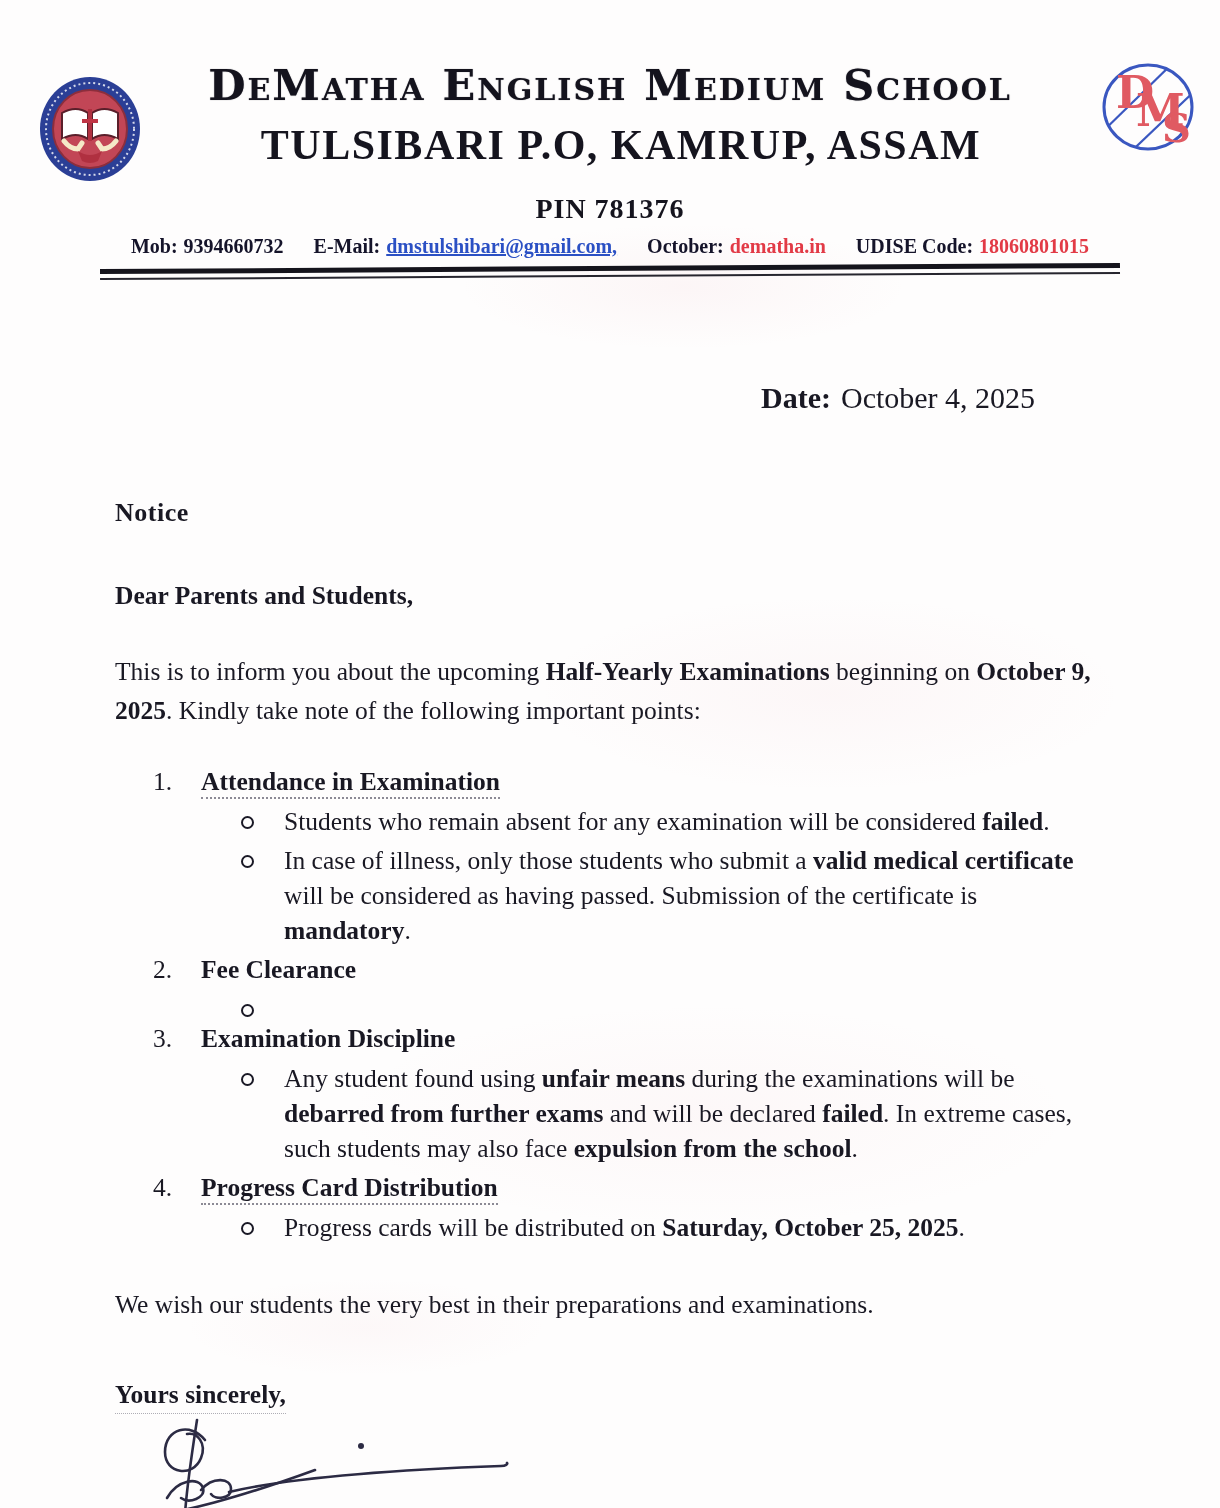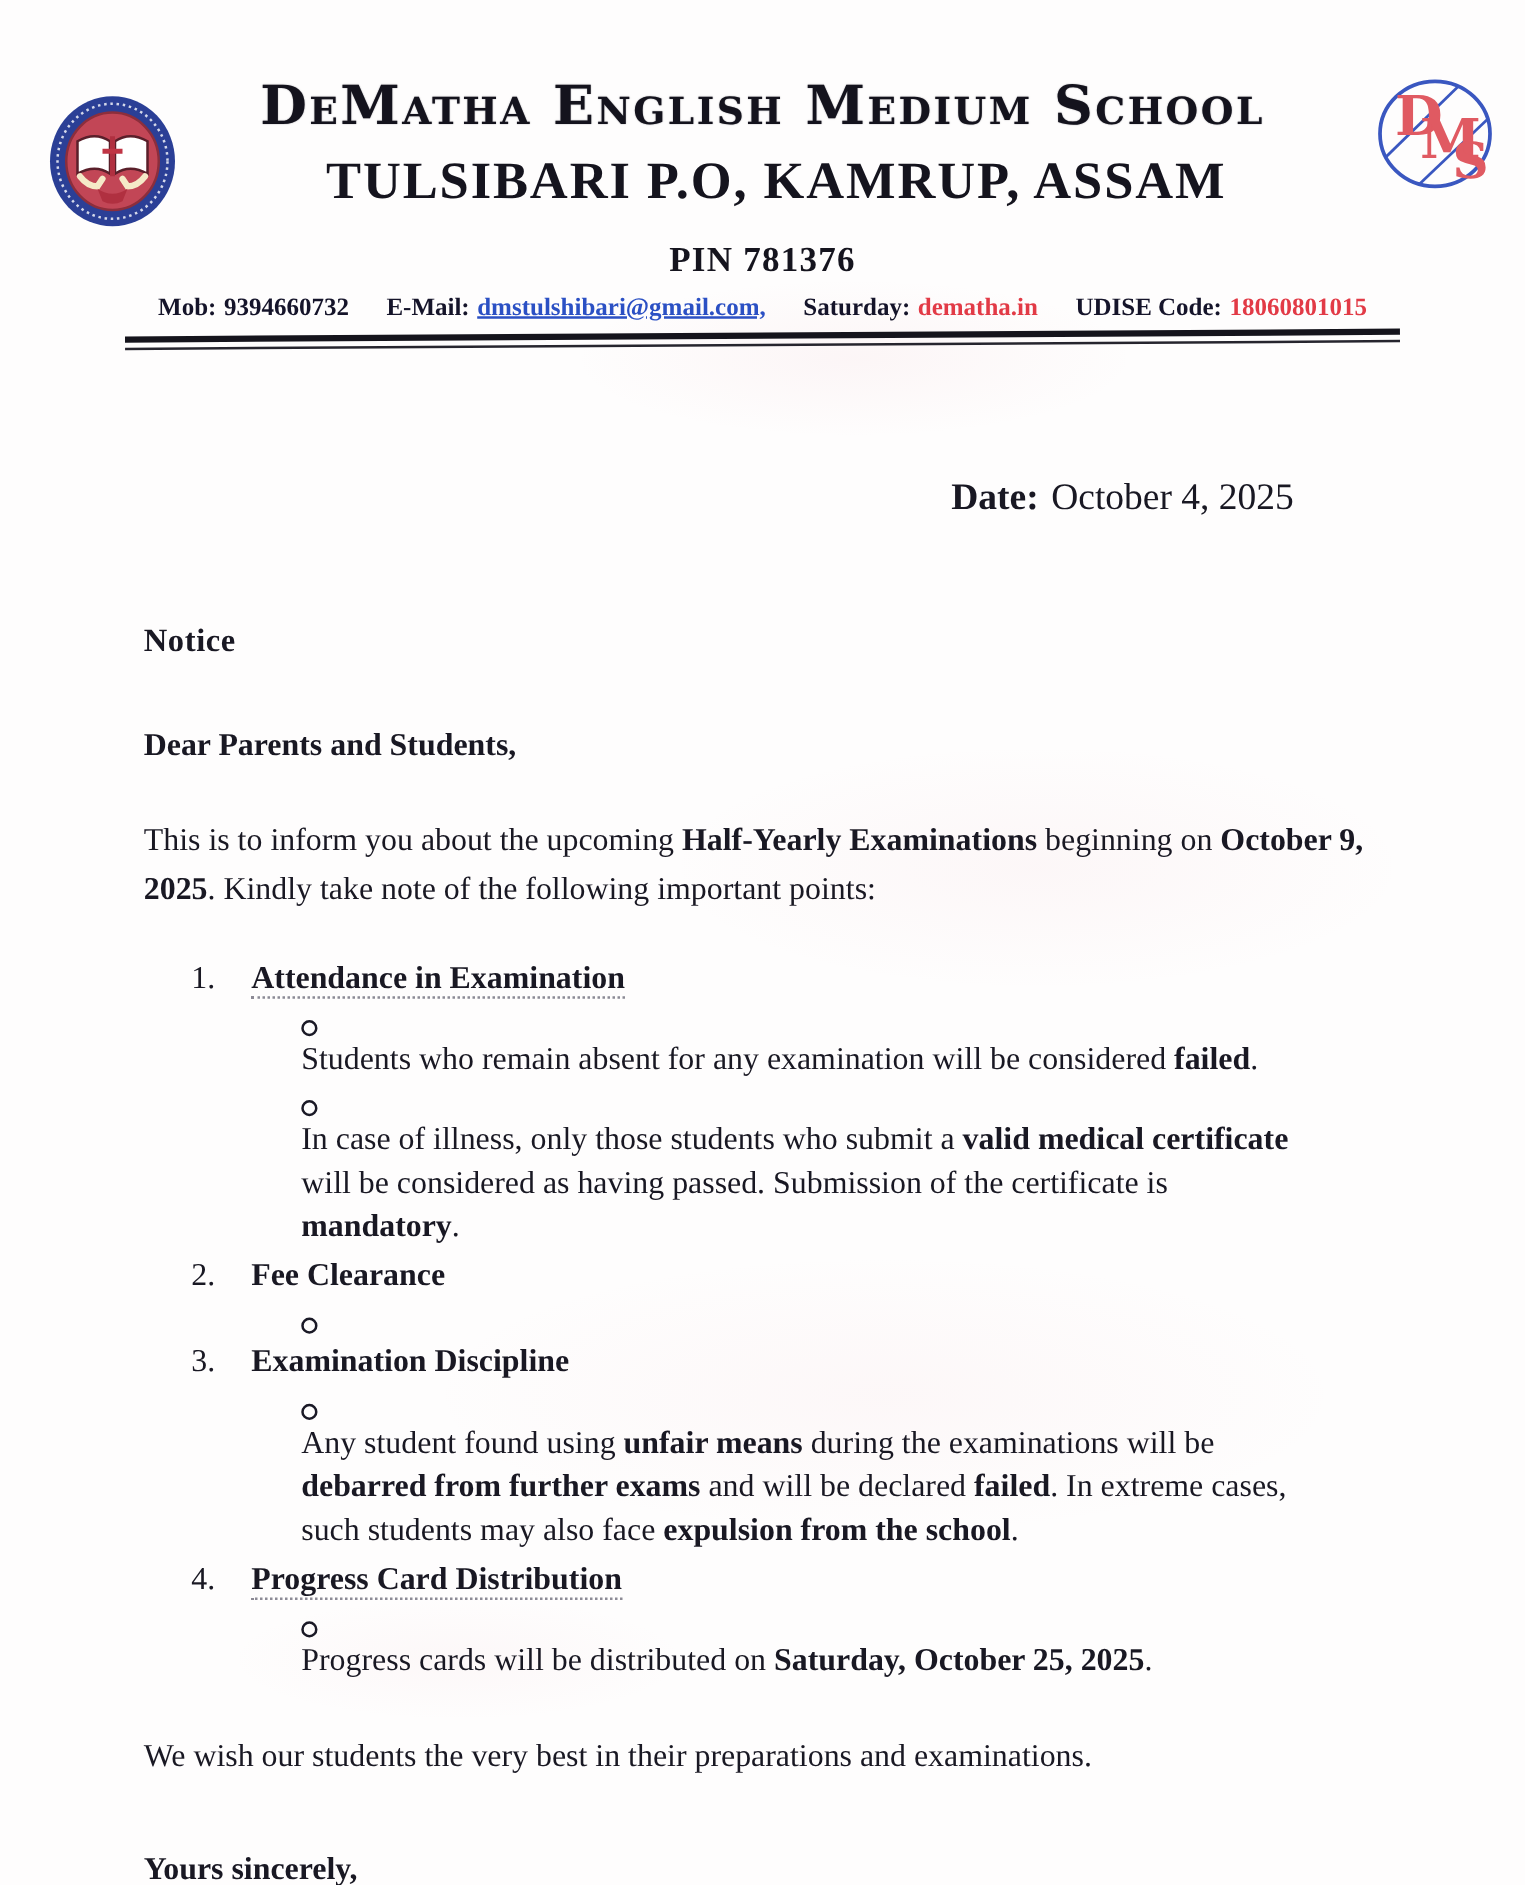--- a/index.html
+++ b/index.html
@@ -45,21 +45,21 @@
   .date-label{font-weight:bold;margin-right:10px;}
   .notice-title{font-weight:bold;font-size:26px;margin-top:76px;letter-spacing:.5px;}
   .salutation{font-weight:bold;margin-top:46px;}
   .intro{margin-top:40px;line-height:1.5;max-width:985px;}
   .points{margin-top:34px;}
   .point{margin-bottom:2px;}
   .point-head{padding-left:38px;margin-bottom:2px;}
   .point-num{display:inline-block;width:48px;}
   .point-title{font-weight:bold;}
   .dotted{border-bottom:2px dotted rgba(25,24,45,.5);padding-bottom:1px;}
-  .bullet{display:flex;padding-left:126px;margin:4px 0;flex-direction:column;}
+  .bullet{display:flex;padding-left:126px;margin:4px 0;}
   .marker{
     flex:none;width:9px;height:9px;border:2px solid #1a1926;border-radius:50%;
     margin:12px 30px 0 0;
   }
   .btext{max-width:810px;line-height:1.38;}
   .closing{margin-top:42px;}
   .signoff{font-weight:bold;margin-top:54px;border-bottom:1px dotted rgba(25,24,45,.35);display:inline-block;}
   .sig-block{position:relative;height:128px;margin-top:2px;}
   .sig-svg{position:absolute;left:-6px;top:0;}
   .signatory{position:absolute;left:0;top:94px;font-size:26px;}
@@ -108,21 +108,21 @@
       </svg>
     </div>
 
     <div class="school-name">DeMatha English Medium School</div>
     <div class="school-address">TULSIBARI P.O, KAMRUP, ASSAM</div>
     <div class="school-pin">PIN 781376</div>
 
     <div class="contact-row">
       <span class="contact-item"><span class="contact-label">Mob:</span><span>9394660732</span></span>
       <span class="contact-item"><span class="contact-label">E-Mail:</span><span class="v-email">dmstulshibari@gmail.com,</span></span>
-      <span class="contact-item"><span class="contact-label">Saturday:</span><span class="v-red">dematha.in</span></span>
+      <span class="contact-item"><span class="contact-label">October:</span><span class="v-red">dematha.in</span></span>
       <span class="contact-item"><span class="contact-label">UDISE Code:</span><span class="v-red">18060801015</span></span>
     </div>
 
     <div class="header-rule"></div>
   </div>
 
   <div class="letter">
 
     <div class="date-line">
       <span class="date-label">Date:</span><span>October 4, 2025</span>

